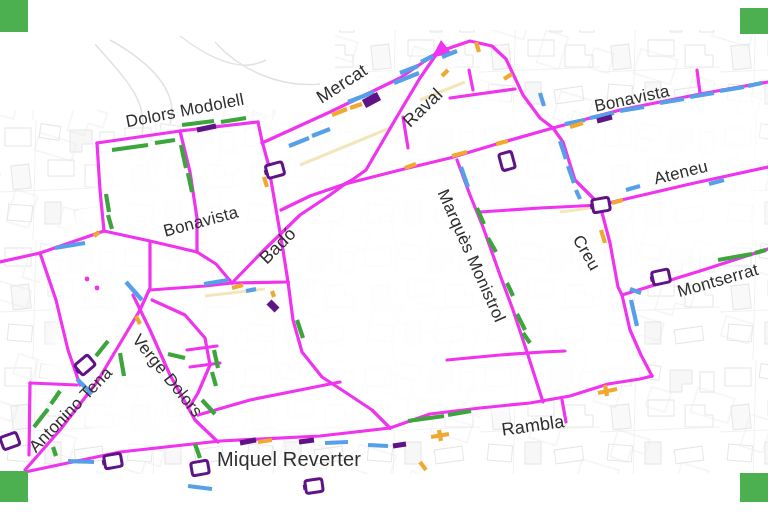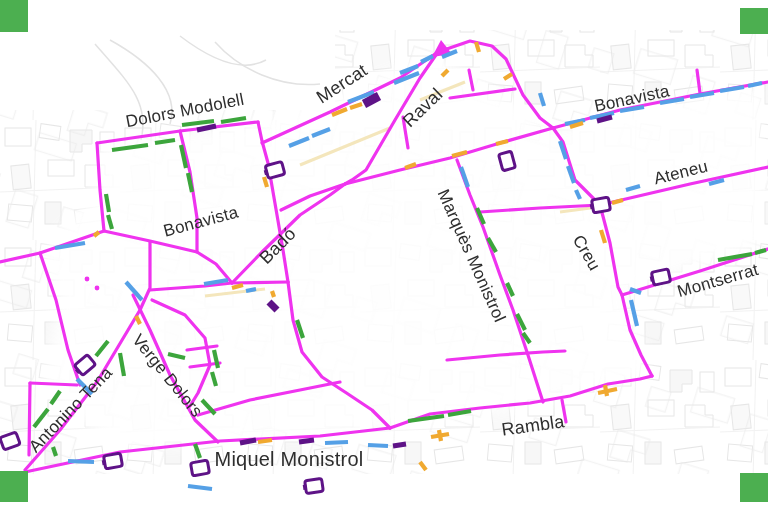--- a/index.html
+++ b/index.html
@@ -262,21 +262,21 @@
 <div class="street-label" style="left:423px;top:108px;font-size:18px;transform:translate(-50%,-50%) rotate(-44deg);">Raval</div>
 <div class="street-label" style="left:632px;top:99px;font-size:17px;transform:translate(-50%,-50%) rotate(-12deg);">Bonavista</div>
 <div class="street-label" style="left:681px;top:173px;font-size:17px;transform:translate(-50%,-50%) rotate(-14deg);">Ateneu</div>
 <div class="street-label" style="left:718px;top:281px;font-size:17px;transform:translate(-50%,-50%) rotate(-16deg);">Montserrat</div>
 <div class="street-label" style="left:586px;top:253px;font-size:17px;transform:translate(-50%,-50%) rotate(60deg);">Creu</div>
 <div class="street-label" style="left:471px;top:256px;font-size:17px;transform:translate(-50%,-50%) rotate(66deg);">Marquès Monistrol</div>
 <div class="street-label" style="left:201px;top:222px;font-size:17px;transform:translate(-50%,-50%) rotate(-15deg);">Bonavista</div>
 <div class="street-label" style="left:278px;top:246px;font-size:18px;transform:translate(-50%,-50%) rotate(-45deg);">Badó</div>
 <div class="street-label" style="left:167px;top:376px;font-size:17px;transform:translate(-50%,-50%) rotate(51deg);">Verge Dolors</div>
 <div class="street-label" style="left:71px;top:410px;font-size:17px;transform:translate(-50%,-50%) rotate(-46deg);">Antonino Tena</div>
-<div class="street-label" style="left:289px;top:459px;font-size:20px;transform:translate(-50%,-50%);">Miquel Monistrol</div>
+<div class="street-label" style="left:289px;top:459px;font-size:20px;transform:translate(-50%,-50%);">Miquel Reverter</div>
 <div class="street-label" style="left:533px;top:426px;font-size:18px;transform:translate(-50%,-50%) rotate(-8deg);">Rambla</div>
 
 <div class="corner c-tl"></div>
 <div class="corner c-tr"></div>
 <div class="corner c-bl"></div>
 <div class="corner c-br"></div>
 
 </div>
 
 </body></html>

